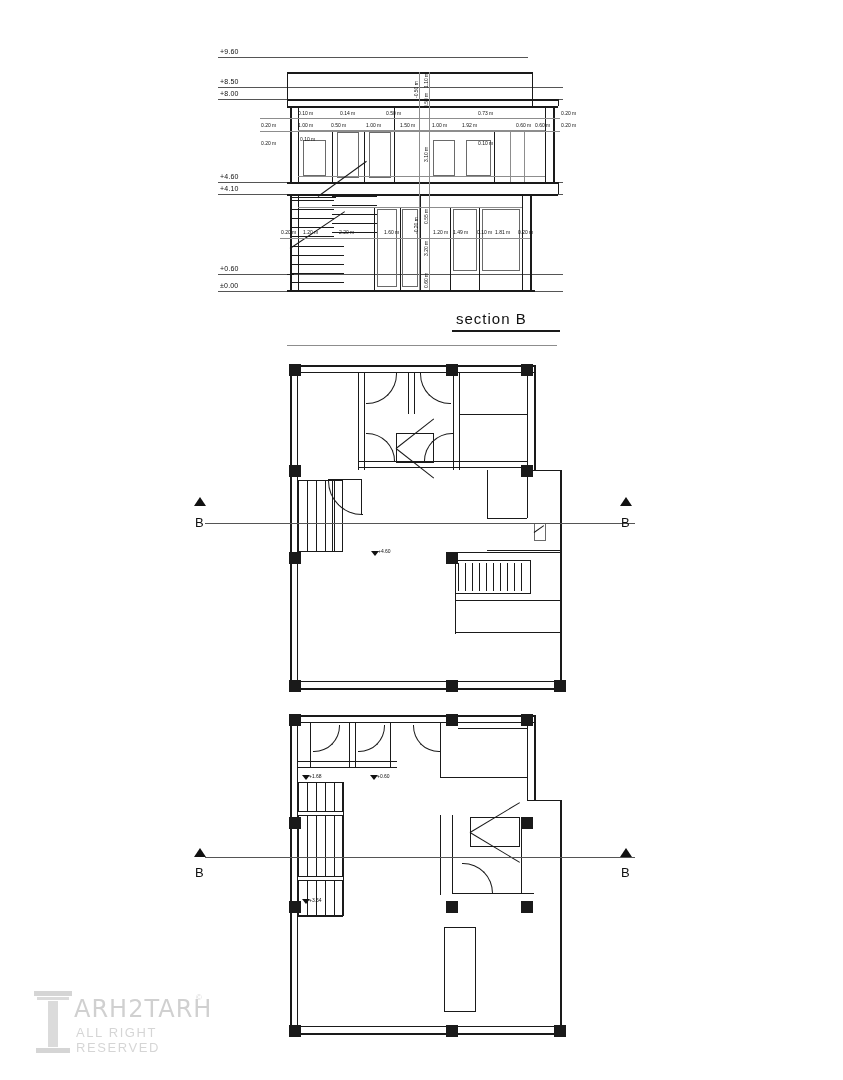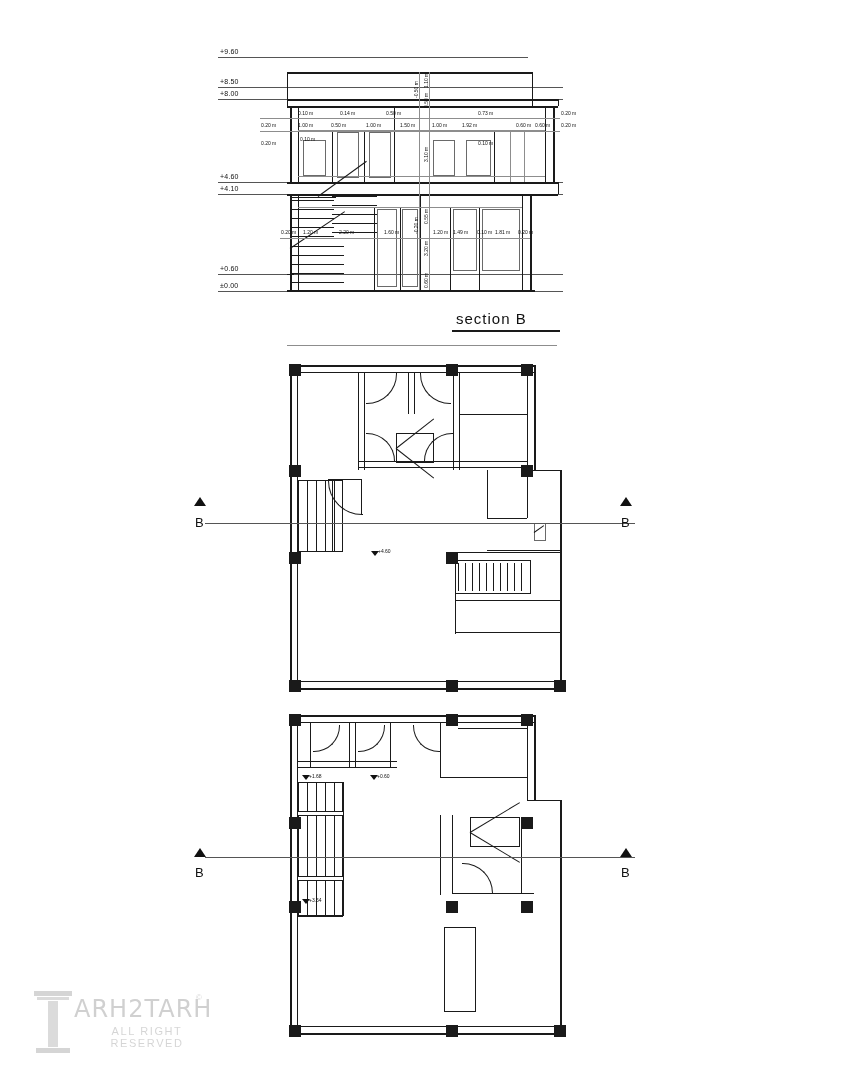--- a/index.html
+++ b/index.html
@@ -120,24 +120,23 @@
     top: 10px;
     font-size: 24px;
     letter-spacing: 1px;
     color: #7a7a7a;
     font-family: "DejaVu Sans", sans-serif;
   }
   .wm-sub {
     position: absolute;
     left: 48px;
     top: 40px;
-    font-size: 11px;
+    font-size: 13px;
     letter-spacing: 1.6px;
     color: #8a8a8a;
-    text-align: center;
   }
   .wm-reg {
     position: absolute;
     left: 168px;
     top: 8px;
     font-size: 8px;
     color: #8a8a8a;
   }
   .wm-col {
     position: absolute;

